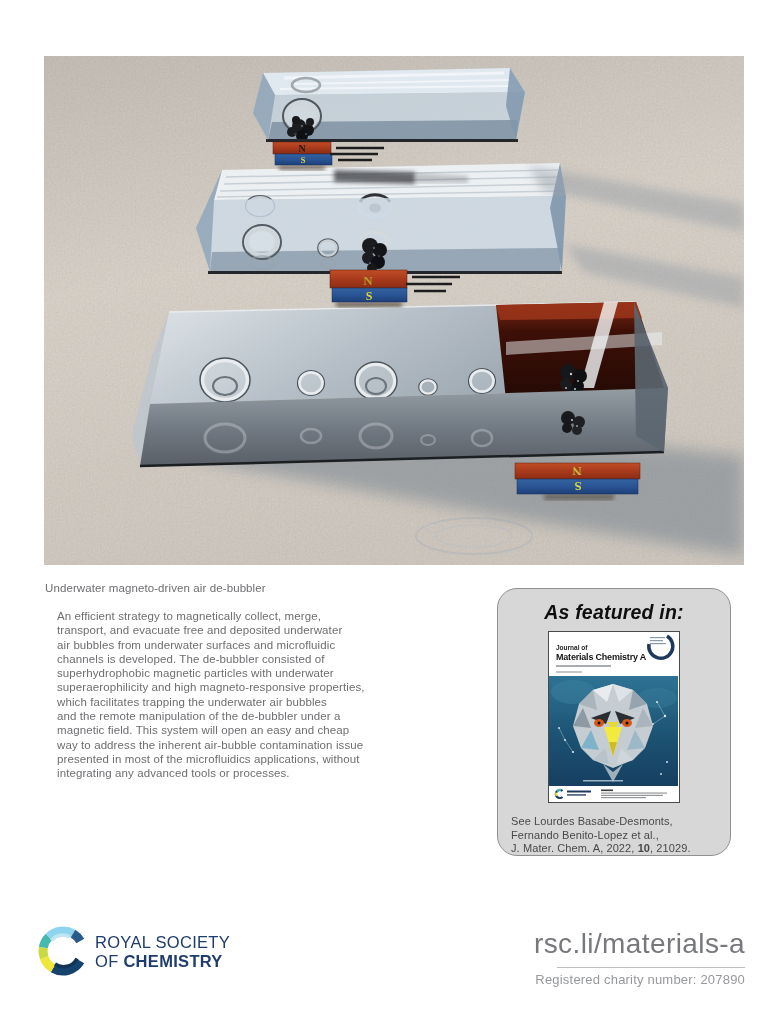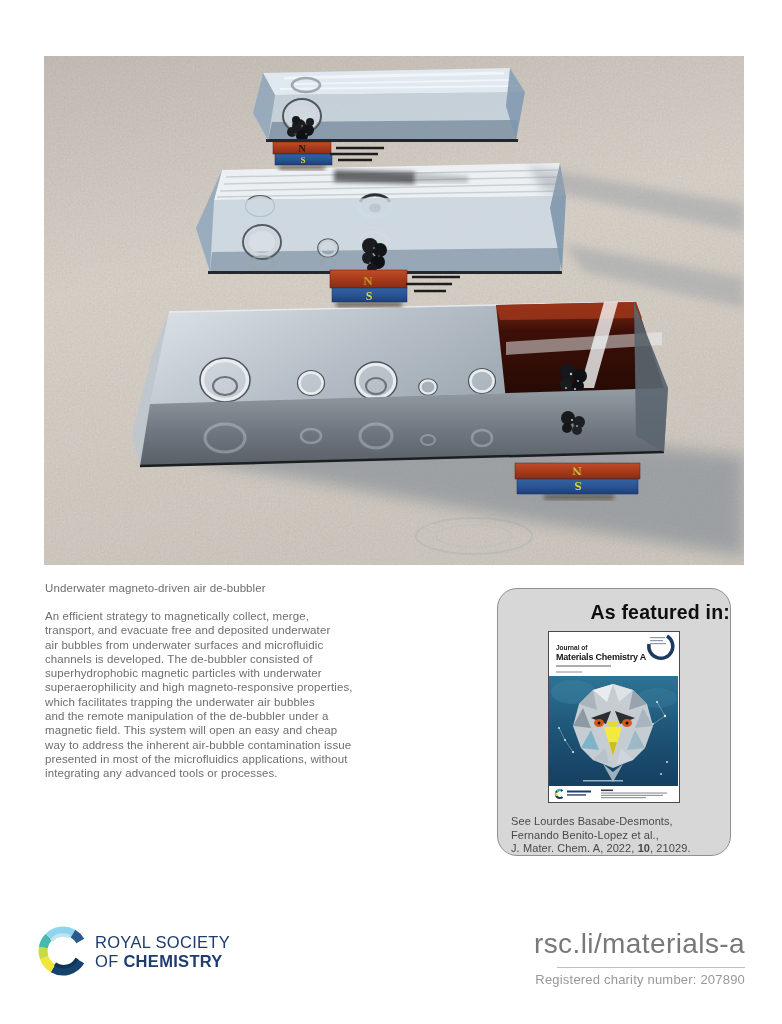--- a/index.html
+++ b/index.html
@@ -13,29 +13,29 @@
 
   .left-col{position:absolute;left:45px;top:581px;width:445px;color:#231f20;}
   .showcase-heading{
     font-size:11.5px;line-height:14.4px;font-weight:bold;color:#2a2a2c;
     white-space:pre-line;margin:0 0 14px 0;letter-spacing:.1px;
   }
   .showcase-subtitle{
     font-size:11.5px;line-height:14px;color:#6d6e71;margin:0 0 14px 0;letter-spacing:.1px;
   }
   .showcase-body{
-    font-size:11.5px;line-height:14.3px;color:#6d6e71;white-space:pre-line;margin:0;letter-spacing:.1px;
+    font-size:11.5px;line-height:14.3px;color:#6d6e71;white-space:pre-line;margin:12px;letter-spacing:.1px;
   }
 
   .featured-box{
     position:absolute;left:497px;top:588px;width:234px;height:268px;
     background:#d7d7d8;border:1.5px solid #8f9092;border-radius:20px;box-sizing:border-box;
   }
   .featured-title{
-    margin:12px 0 0 0;text-align:right;font-size:19.5px;font-weight:bold;color:#0e0e0f;letter-spacing:.2px;
+    margin:12px 0 0 0;text-align:center;font-size:19.5px;font-weight:bold;color:#0e0e0f;letter-spacing:.2px;font-style:italic;
   }
   .cover-thumb{
     width:132px;height:172px;margin:7px auto 12px auto;background:#ffffff;
     border:1.5px solid #4a4a4c;box-sizing:border-box;position:relative;overflow:hidden;
   }
   .cover-masthead{position:absolute;left:0;top:0;width:100%;height:45px;background:#fff;}
   .cover-journal-of{position:absolute;left:7px;top:12px;font-size:6.5px;font-weight:bold;color:#222;}
   .cover-journal-title{position:absolute;left:7px;top:20px;font-size:9px;font-weight:bold;color:#141414;letter-spacing:-.2px;}
   .cover-tagline{position:absolute;left:7px;top:33px;width:55px;height:2px;background:#a9adb1;}
   .cover-tagline2{position:absolute;left:7px;top:39px;width:26px;height:1.5px;background:#c3c6c9;}

